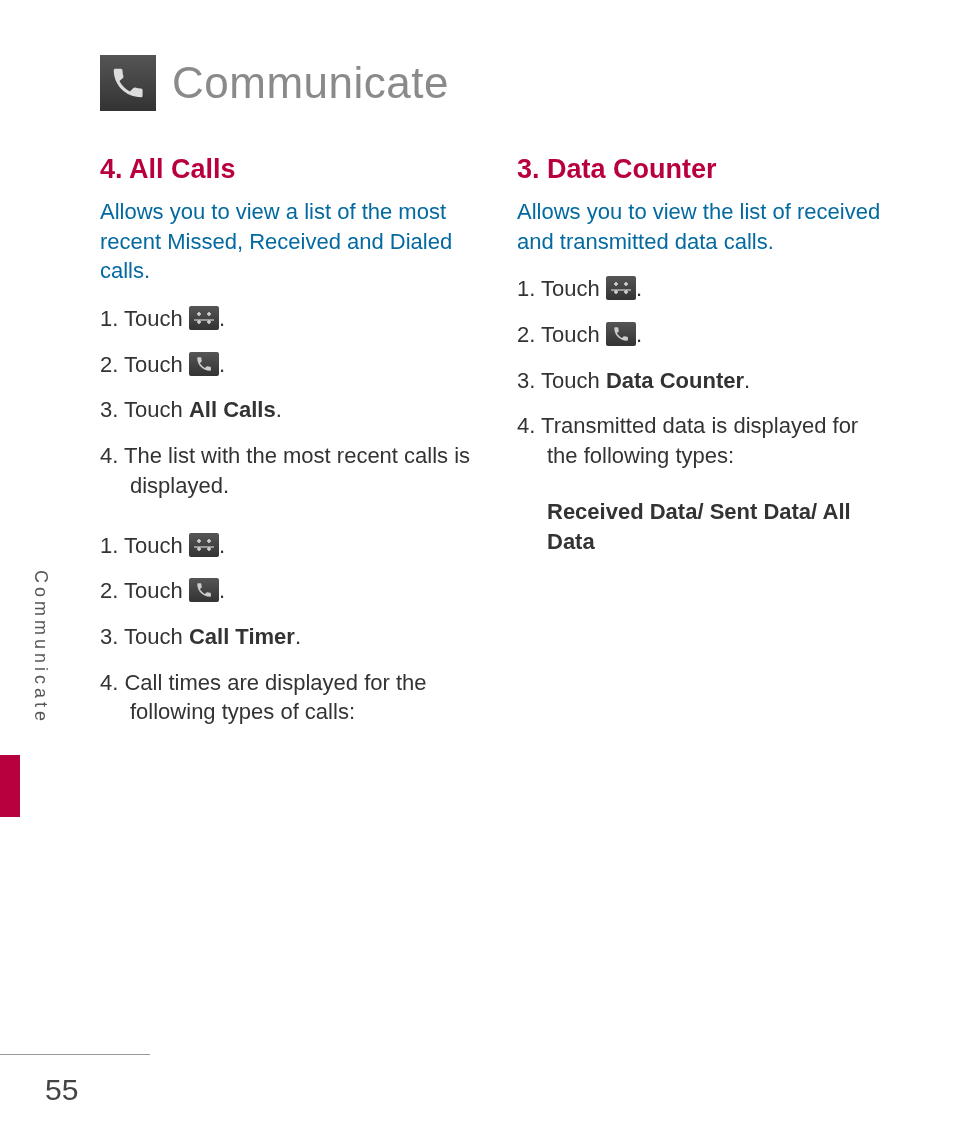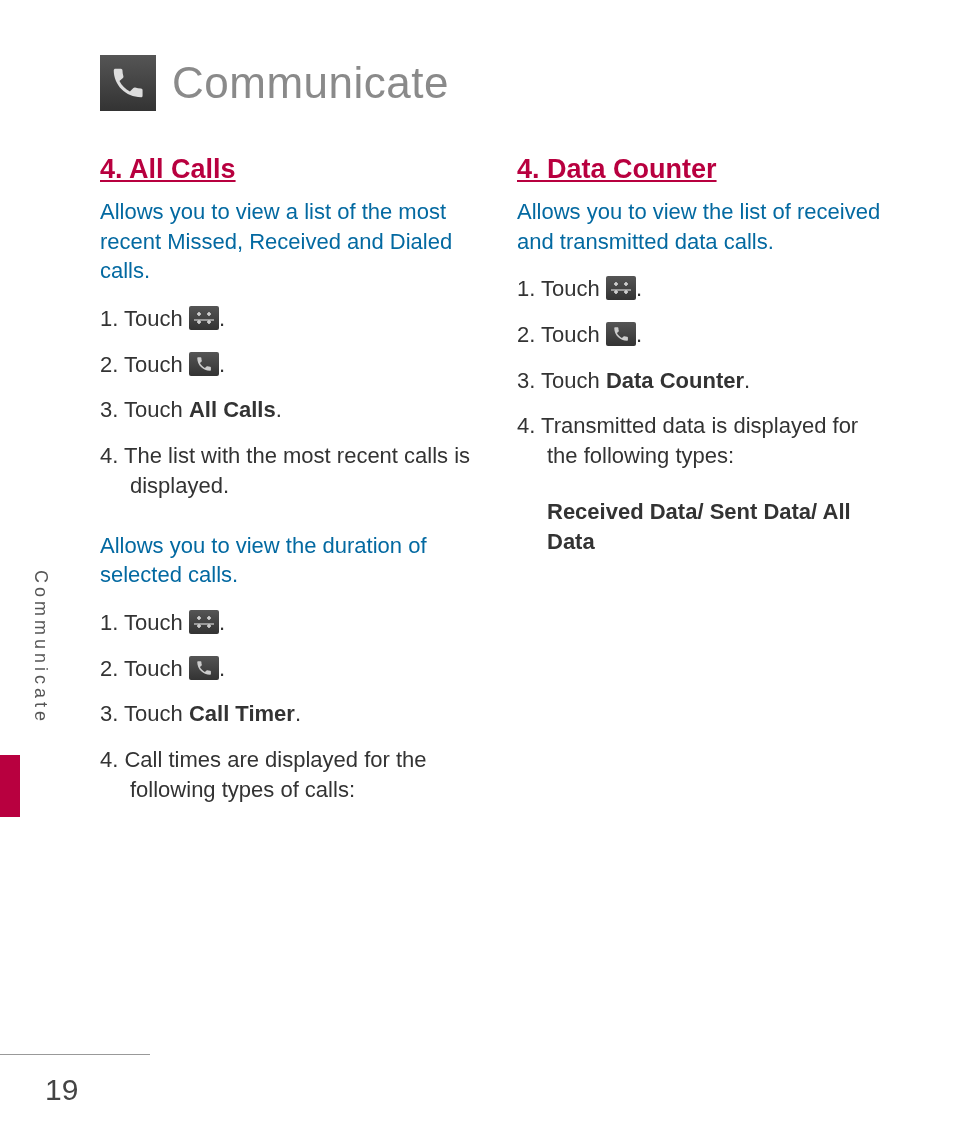--- a/index.html
+++ b/index.html
@@ -45,21 +45,20 @@
   }
   .col {
     flex: 1;
     min-width: 0;
   }
   .section-title {
     color: #b8003f;
     font-size: 27px;
     font-weight: 700;
     margin: 8px 0 12px 0;
-    text-decoration: underline;
   }
   .section-intro {
     font-size: 22px;
     line-height: 1.35;
     margin-bottom: 18px;
     color: #0369a1;
   }
   ol {
     list-style: none;
     padding: 0;
@@ -171,50 +170,49 @@
       <div class="section-intro">Allows you to view a list of the most recent Missed, Received and Dialed calls.</div>
       <ol>
         <li><span>Touch </span><span class="inline-icon grid-icon"></span><span>.</span></li>
         <li><span>Touch </span><span class="inline-icon phone-menu-icon"><svg viewBox="0 0 24 24">
                 <path d="M6.6 10.8c1.4 2.8 3.8 5.1 6.6 6.6l2.2-2.2c.3-.3.7-.4 1.1-.3 1.2.4 2.4.6 3.7.6.6 0 1 .5 1 1V20c0 .6-.5 1-1 1C10.6 21 3 13.4 3 4c0-.6.5-1 1-1h3.5c.6 0 1 .5 1 1 0 1.3.2 2.5.6 3.7.1.4 0 .8-.3 1.1L6.6 10.8z"></path>
               </svg></span><span>.</span></li>
         <li><span>Touch </span><span class="bold">All Calls</span><span>.</span></li>
         <li>The list with the most recent calls is displayed.</li>
       </ol>
 
-      <div class="section-intro">Allows you to view the duration of selected calls.</div>
       <ol>
         <li><span>Touch </span><span class="inline-icon grid-icon"></span><span>.</span></li>
         <li><span>Touch </span><span class="inline-icon phone-menu-icon"><svg viewBox="0 0 24 24">
                 <path d="M6.6 10.8c1.4 2.8 3.8 5.1 6.6 6.6l2.2-2.2c.3-.3.7-.4 1.1-.3 1.2.4 2.4.6 3.7.6.6 0 1 .5 1 1V20c0 .6-.5 1-1 1C10.6 21 3 13.4 3 4c0-.6.5-1 1-1h3.5c.6 0 1 .5 1 1 0 1.3.2 2.5.6 3.7.1.4 0 .8-.3 1.1L6.6 10.8z"></path>
               </svg></span><span>.</span></li>
         <li><span>Touch </span><span class="bold">Call Timer</span><span>.</span></li>
         <li>Call times are displayed for the following types of calls:</li>
       </ol>
 
     </div>
 
     <div class="col">
 
-      <div class="section-title">4. Data Counter</div>
+      <div class="section-title">3. Data Counter</div>
       <div class="section-intro">Allows you to view the list of received and transmitted data calls.</div>
       <ol>
         <li><span>Touch </span><span class="inline-icon grid-icon"></span><span>.</span></li>
         <li><span>Touch </span><span class="inline-icon phone-menu-icon"><svg viewBox="0 0 24 24">
                 <path d="M6.6 10.8c1.4 2.8 3.8 5.1 6.6 6.6l2.2-2.2c.3-.3.7-.4 1.1-.3 1.2.4 2.4.6 3.7.6.6 0 1 .5 1 1V20c0 .6-.5 1-1 1C10.6 21 3 13.4 3 4c0-.6.5-1 1-1h3.5c.6 0 1 .5 1 1 0 1.3.2 2.5.6 3.7.1.4 0 .8-.3 1.1L6.6 10.8z"></path>
               </svg></span><span>.</span></li>
         <li><span>Touch </span><span class="bold">Data Counter</span><span>.</span></li>
         <li>Transmitted data is displayed for the following types:</li>
       </ol>
       <div class="sub">Received Data/ Sent Data/ All Data</div>
 
     </div>
   </div>
 
   <div class="side-tab">
     <div class="side-tab-label">Communicate</div>
     <div class="side-tab-bar"></div>
   </div>
 
   <div class="footer-line"></div>
-  <div class="page-number">19</div>
+  <div class="page-number">55</div>
 
 </div>
 
 </body></html>

